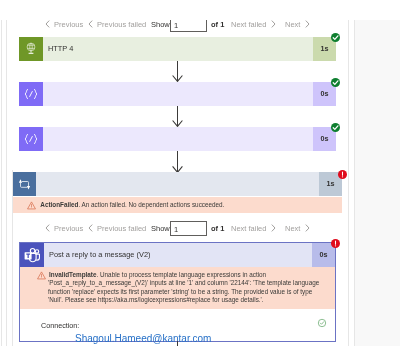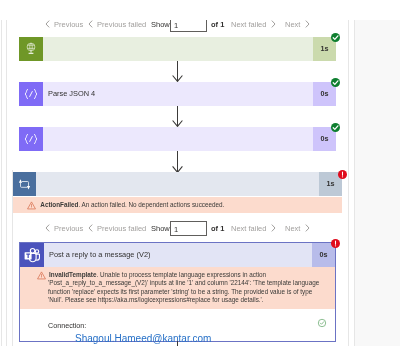--- a/index.html
+++ b/index.html
@@ -91,20 +91,21 @@
     <div class="dur" style="left:294px;width:23px;background:#cbdaad">1s</div>
     <div class="ibox" style="background:#6f9727">
       <svg width="96" height="96" viewBox="0 0 96 96" style="position:absolute;left:0;top:0;width:24px;height:24px" fill="none" stroke="#fff" stroke-width="2.2">
         <circle cx="48" cy="40.0" r="15.6"></circle>
         <ellipse cx="48" cy="40.0" rx="5.0" ry="15.6"></ellipse>
         <path d="M33.4 32.8 H62.6 M33.4 45.4 H62.6"></path>
         <path d="M48 56.0 V63.2" stroke-width="3.0"></path>
         <path d="M38.4 65.2 H57.6" stroke-width="4.2"></path>
       </svg>
     </div>
+    <div class="title">HTTP 4</div>
   </div>
   <div class="badge" style="left:330.5px;top:13px;background:#0f7f30">
     <svg width="9" height="9" viewBox="0 0 12 12">
       <path d="M3.0 6.3 L5.1 8.5 L9.2 3.8" stroke="#fff" stroke-width="1.7" fill="none" stroke-linecap="round" stroke-linejoin="round"></path>
     </svg>
   </div>
   <div class="arrow" style="left:172px;top:40.5px">
     <svg width="11" height="21" viewBox="0 0 11 21">
         <path d="M5.5 0 V20" stroke="#3b3a39" stroke-width="1" fill="none"></path>
         <path d="M0.6 14.5 L5.5 20.4 L10.4 14.5" stroke="#3b3a39" stroke-width="1.1" fill="none"></path>
@@ -114,21 +115,20 @@
   <div class="card" style="left:19px;top:61.5px;width:317px">
     <div class="body" style="width:293px;background:#ece8fd"></div>
     <div class="dur" style="left:294px;width:23px;background:#cec4fb">0s</div>
     <div class="ibox" style="background:#7f6bf6">
       <svg width="96" height="96" viewBox="0 0 96 96" style="position:absolute;left:0;top:0;width:24px;height:24px" fill="none" stroke="#fff" stroke-width="3.5" stroke-linecap="round">
         <path d="M34.2 28.8 C29.6 31.4 30.8 42.4 24.6 48.0 C30.8 53.6 29.6 64.6 34.2 67.2"></path>
         <path d="M61.8 28.8 C66.4 31.4 65.2 42.4 71.4 48.0 C65.2 53.6 66.4 64.6 61.8 67.2"></path>
         <path d="M42.8 58.0 L53.2 38.0" stroke-width="3.8"></path>
       </svg>
     </div>
-    <div class="title">Parse JSON 4</div>
   </div>
   <div class="badge" style="left:330.5px;top:58px;background:#0f7f30">
     <svg width="9" height="9" viewBox="0 0 12 12">
       <path d="M3.0 6.3 L5.1 8.5 L9.2 3.8" stroke="#fff" stroke-width="1.7" fill="none" stroke-linecap="round" stroke-linejoin="round"></path>
     </svg>
   </div>
   <div class="arrow" style="left:172px;top:85.5px">
     <svg width="11" height="21" viewBox="0 0 11 21">
         <path d="M5.5 0 V20" stroke="#3b3a39" stroke-width="1" fill="none"></path>
         <path d="M0.6 14.5 L5.5 20.4 L10.4 14.5" stroke="#3b3a39" stroke-width="1.1" fill="none"></path>
@@ -245,21 +245,21 @@
         <circle cx="6" cy="9.1" r="0.5" fill="#d8704f"></circle>
       </svg>
       <div class="errtxt" style="left:29px;top:4px;">
         <b>InvalidTemplate</b><span>. Unable to process template language expressions in action</span>
       </div>
       <div class="errtxt" style="left:28px;top:12.3px;">'Post_a_reply_to_a_message_(V2)' inputs at line '1' and column '22144': 'The template language</div>
       <div class="errtxt" style="left:28px;top:20.6px;">function 'replace' expects its first parameter 'string' to be a string. The provided value is of type</div>
       <div class="errtxt" style="left:28px;top:28.9px;">'Null'. Please see https://aka.ms/logicexpressions#replace for usage details.'.</div>
     </div>
 
-    <div style="position:absolute;left:28px;top:78px;font-size:7.2px;color:#323130">Connection:</div>
+    <div style="position:absolute;left:21px;top:78px;font-size:7.2px;color:#323130">Connection:</div>
     <div style="position:absolute;left:55px;top:90px;font-size:10px;color:#2670c7">Shagoul.Hameed@kantar.com</div>
     <svg width="10" height="10" viewBox="0 0 14 14" style="position:absolute;right:8px;top:75px">
       <circle cx="7" cy="7" r="5.2" fill="none" stroke="#7ab37f" stroke-width="1.2"></circle>
       <path d="M4.6 7.1 L6.3 8.8 L9.5 5.2" fill="none" stroke="#7ab37f" stroke-width="1.2" stroke-linecap="round" stroke-linejoin="round"></path>
     </svg>
   </div>
   <div class="badge" style="left:331px;top:219px;background:#e00b1c">
     <svg width="9" height="9" viewBox="0 0 12 12">
       <path d="M6 2.6 V6.9" stroke="#fff" stroke-width="1.4" stroke-linecap="round"></path>
       <circle cx="6" cy="9.1" r="0.82" fill="#fff"></circle>

